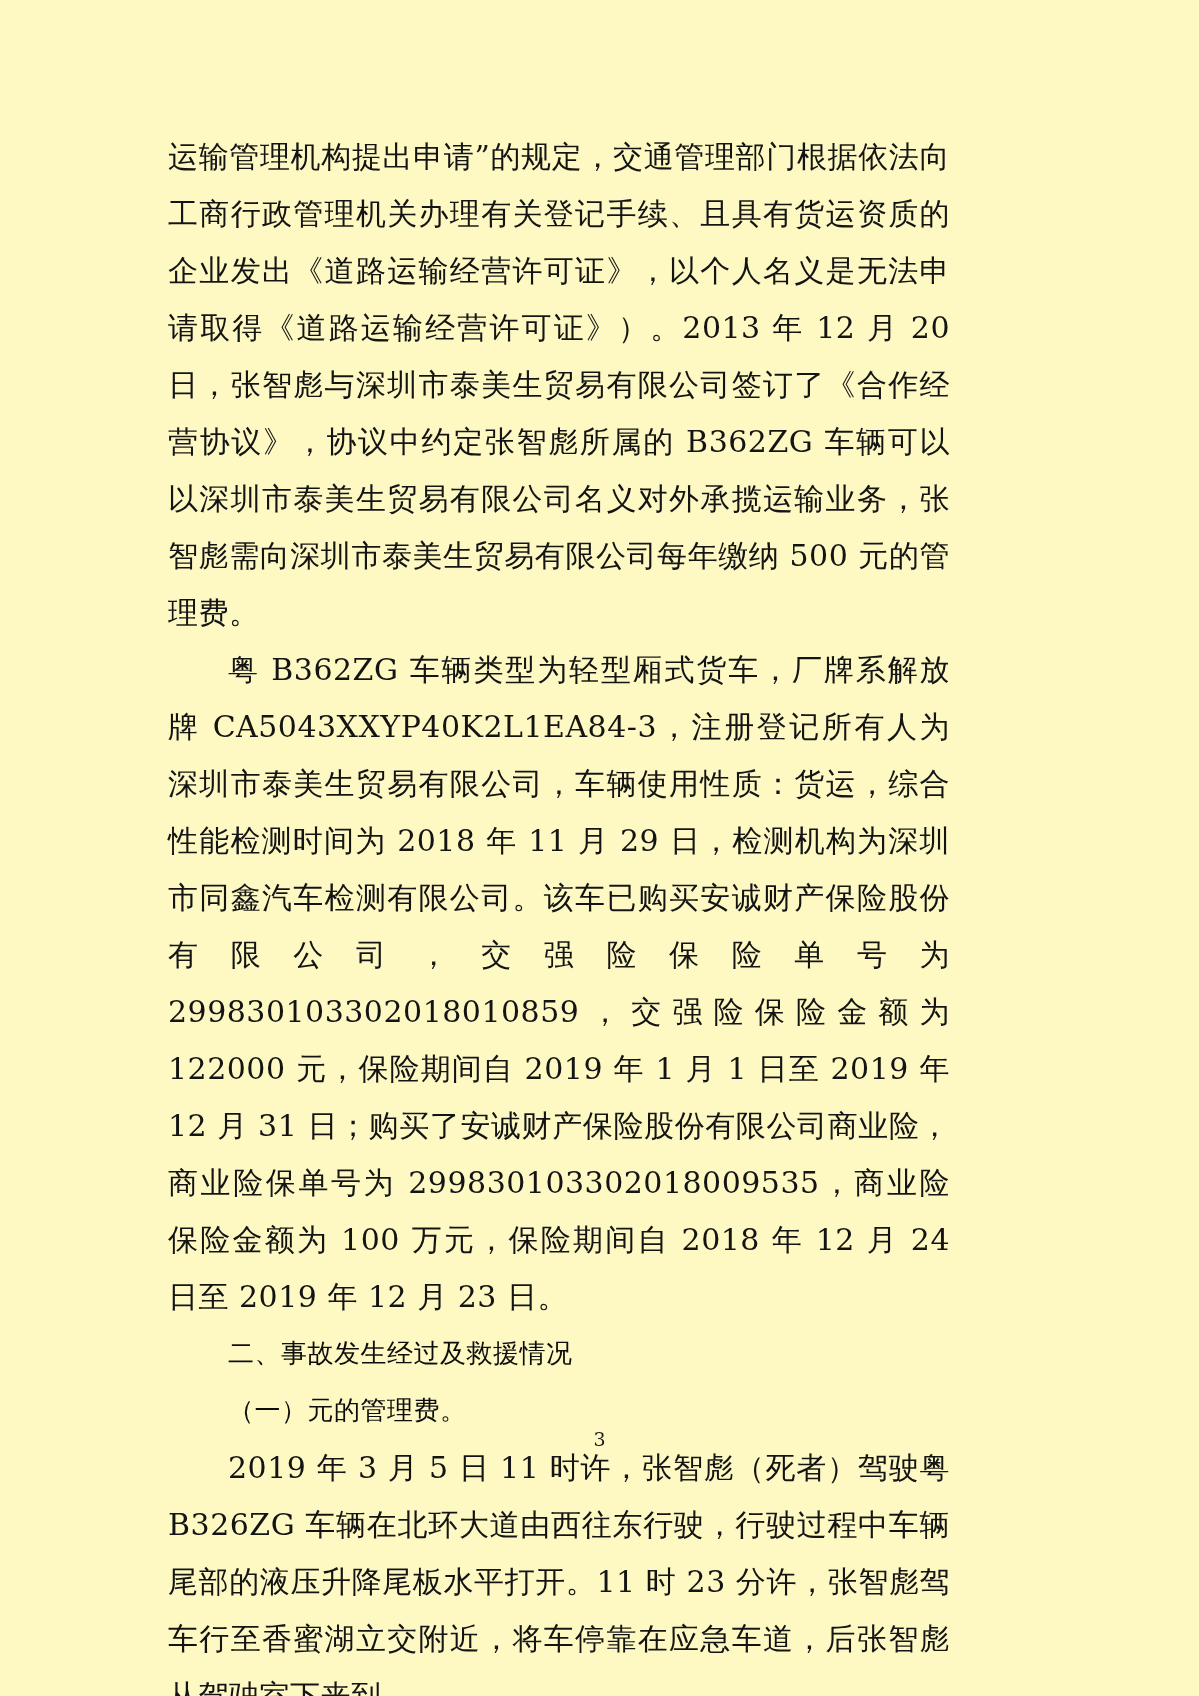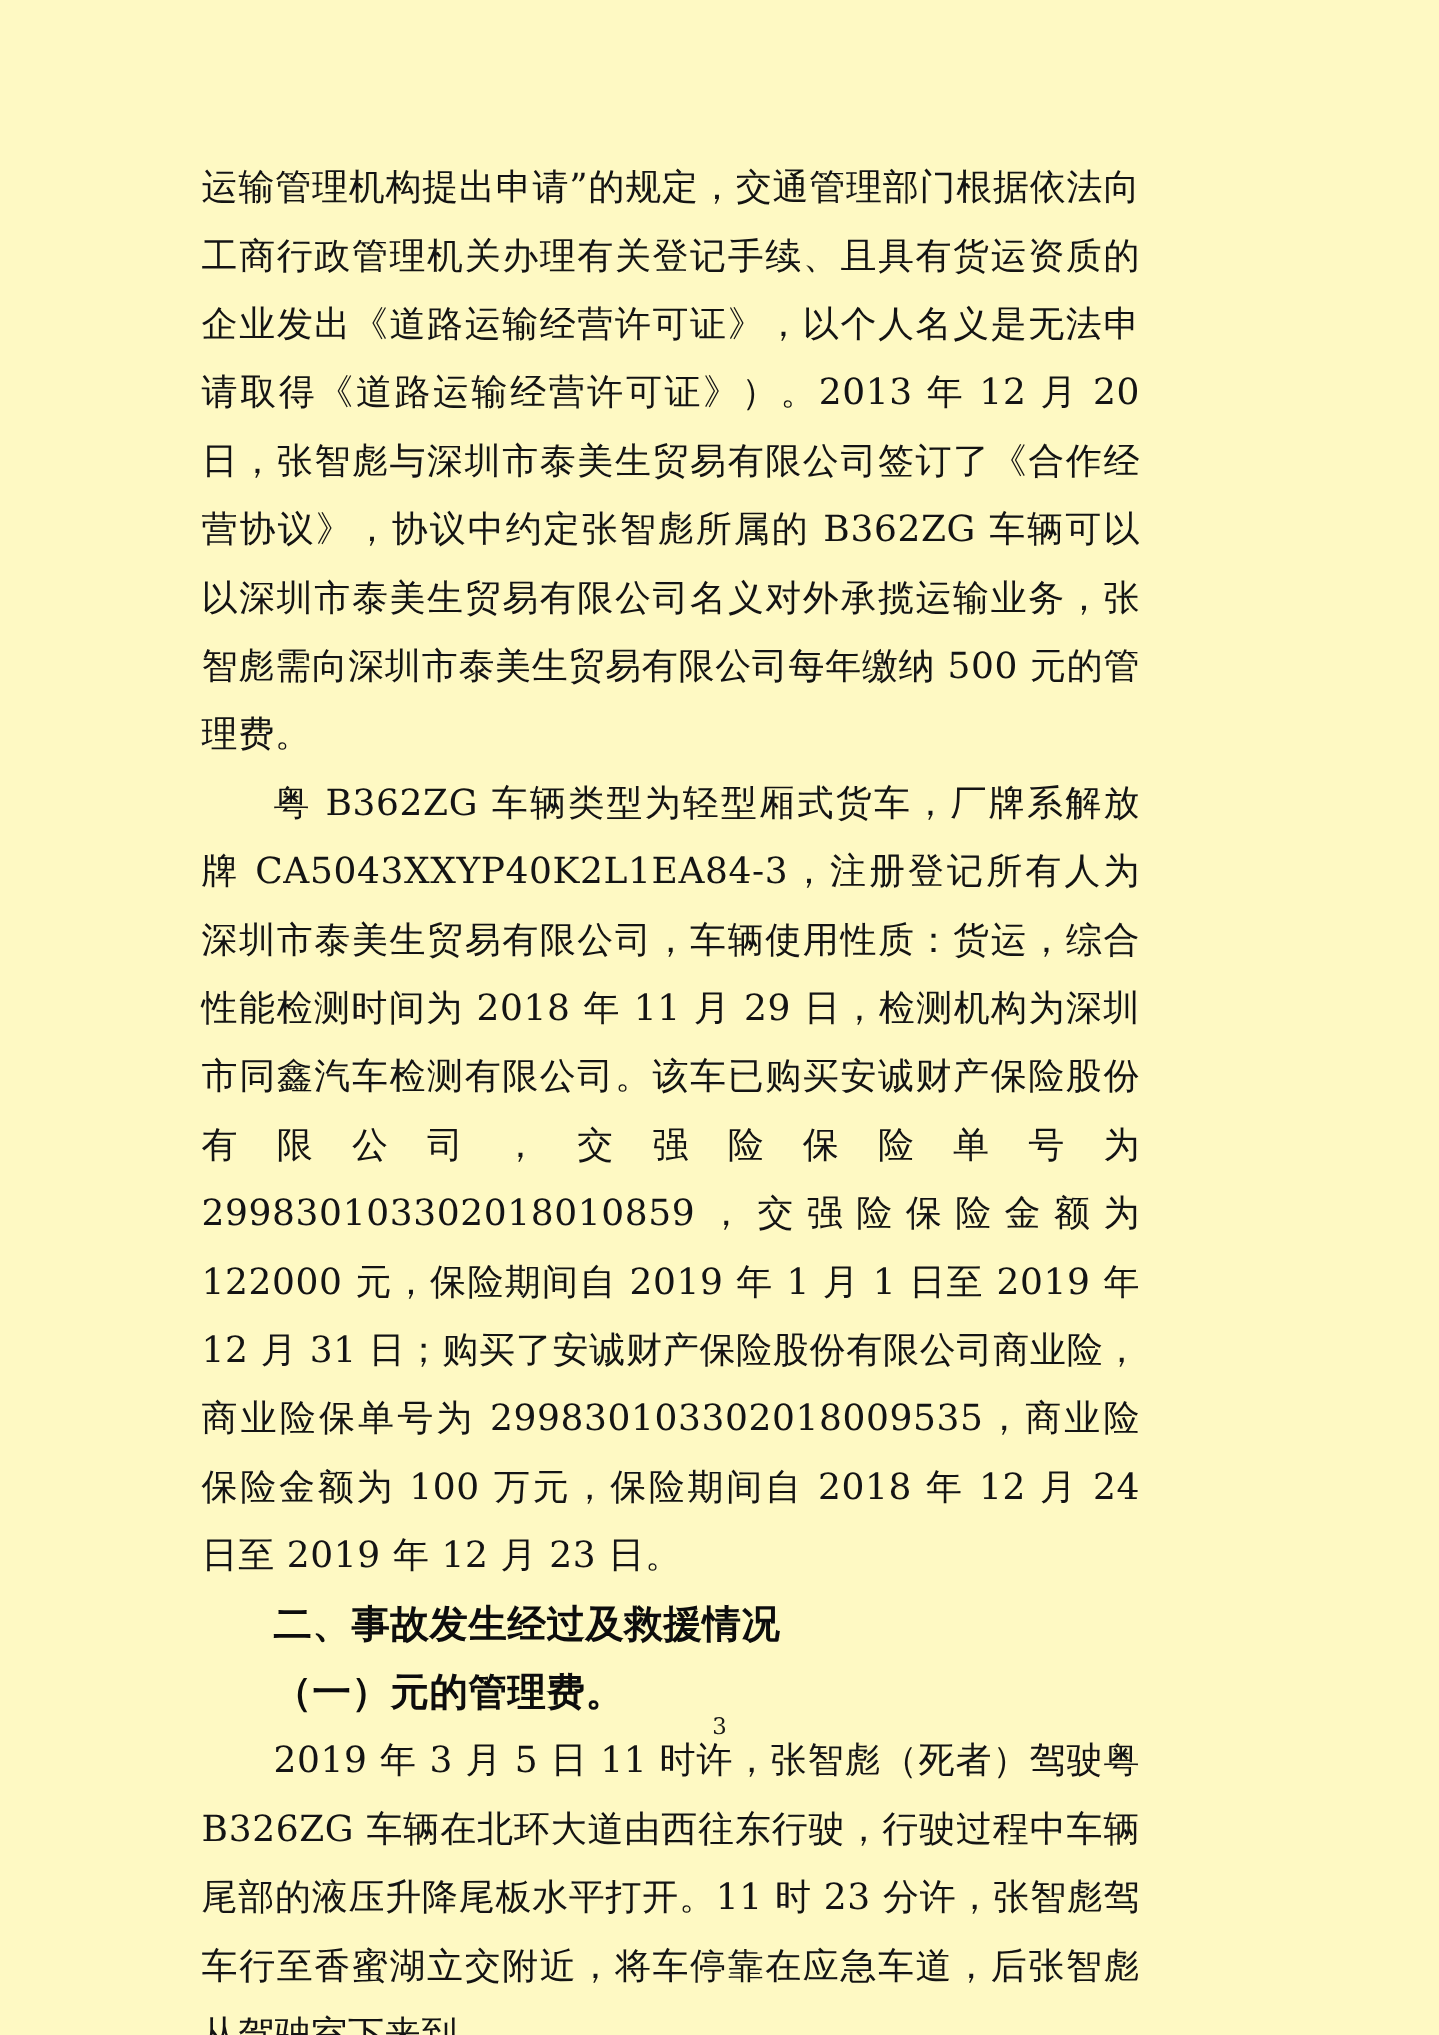--- a/index.html
+++ b/index.html
@@ -31,24 +31,24 @@
     letter-spacing: 0.5px;
     text-align: justify;
     text-justify: inter-ideograph;
     color: #141414;
   }
   p.indent {
     text-indent: 60px;
   }
   p.heading {
     margin: 0;
-    font-size: 32px;
+    font-size: 26px;
     line-height: 57px;
     letter-spacing: 0.5px;
-    font-weight: bold;
+    font-weight: normal;
     text-indent: 60px;
     color: #0d0d0d;
   }
   .page-number {
     position: absolute;
     left: 0;
     right: 0;
     top: 1428px;
     text-align: center;
     font-size: 19px;

